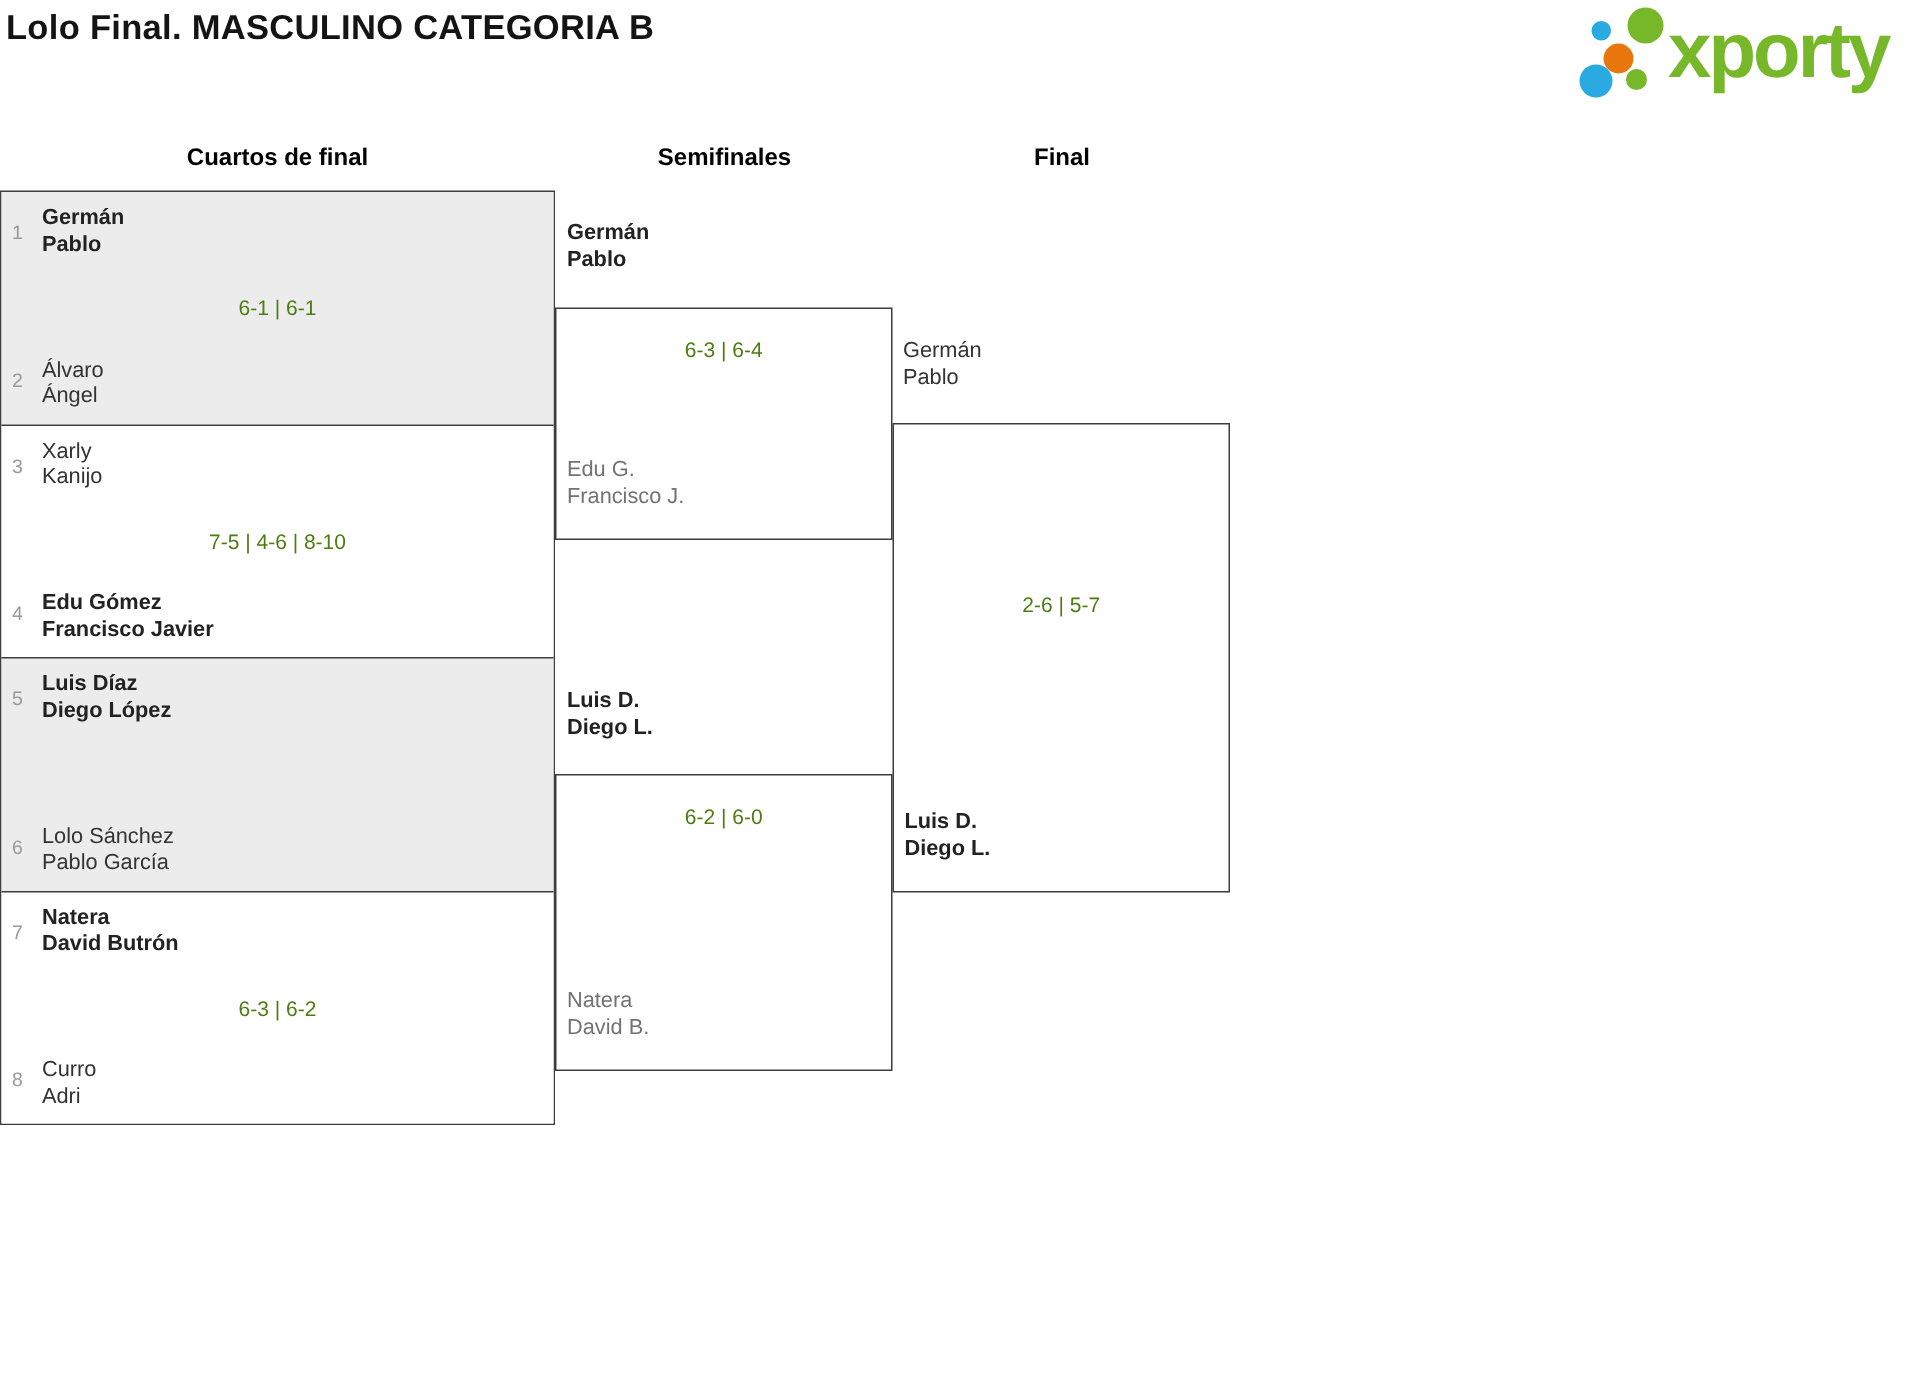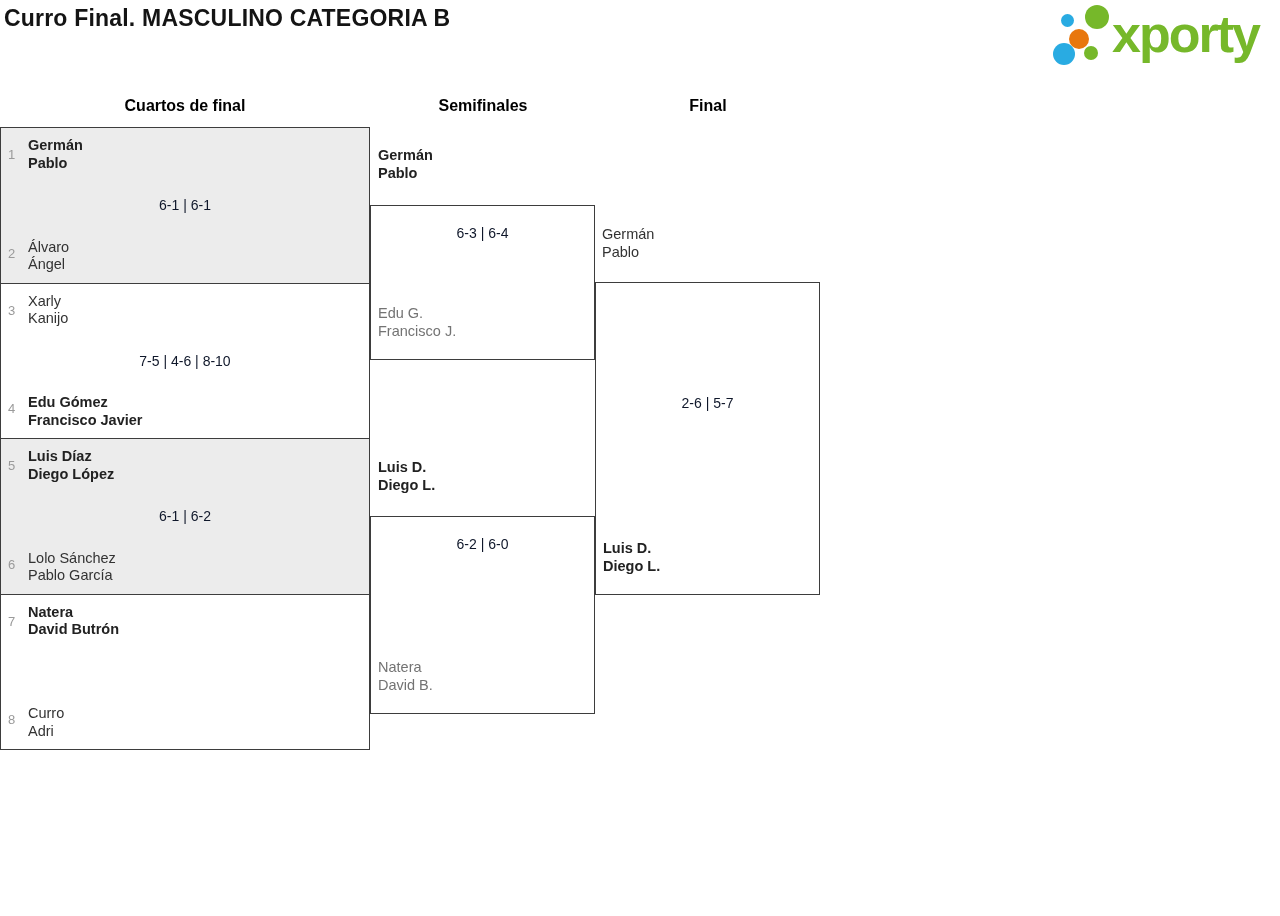--- a/index.html
+++ b/index.html
@@ -97,21 +97,21 @@
   .team-top { top: 9px; }
   .team-bottom { bottom: 9px; margin-top: 47px; }
   .team.winner { font-weight: 700; color: #222222; }
 
   .score {
     position: absolute;
     left: 0;
     width: 100%;
     text-align: center;
     font-size: 14px;
-    color: #0f172a;
+    color: #4d7c0f;
     white-space: nowrap;
   }
   .qf-row .score { top: 50%; transform: translateY(-50%); }
 
   .match-box {
     position: absolute;
     border: 1px solid #3d3d3d;
     box-sizing: border-box;
     background: transparent;
   }
@@ -143,21 +143,21 @@
   .entrant-sf1-top   { left: 378px; top: 147px; }
   .entrant-sf2-top   { left: 378px; top: 459px; }
   .entrant-final-top { left: 602px; top: 226px; }
 </style>
 </head>
 <body>
 
 <div class="page">
 
   <div class="title">
-    <div>Curro Final. MASCULINO CATEGORIA B</div>
+    <div>Lolo Final. MASCULINO CATEGORIA B</div>
   </div>
 
   <div class="logo">
     <span class="dot dot-blue-small"></span>
     <span class="dot dot-green-big"></span>
     <span class="dot dot-orange"></span>
     <span class="dot dot-blue-big"></span>
     <span class="dot dot-green-small"></span>
     <span class="logo-text">xporty</span>
   </div>
@@ -195,34 +195,34 @@
         <div>Francisco Javier</div>
       </div>
     </div>
 
     <div class="qf-row alt">
       <span class="seed seed-top">5</span>
       <div class="team team-top winner">
         <div>Luis Díaz</div>
         <div>Diego López</div>
       </div>
-      <div class="score">6-1 | 6-2</div>
       <span class="seed seed-bottom">6</span>
       <div class="team team-bottom">
         <div>Lolo Sánchez</div>
         <div>Pablo García</div>
       </div>
     </div>
 
     <div class="qf-row">
       <span class="seed seed-top">7</span>
       <div class="team team-top winner">
         <div>Natera</div>
         <div>David Butrón</div>
       </div>
+      <div class="score">6-3 | 6-2</div>
       <span class="seed seed-bottom">8</span>
       <div class="team team-bottom">
         <div>Curro</div>
         <div>Adri</div>
       </div>
     </div>
 
   </div>
 
   <div class="entrant entrant-sf1-top winner">

